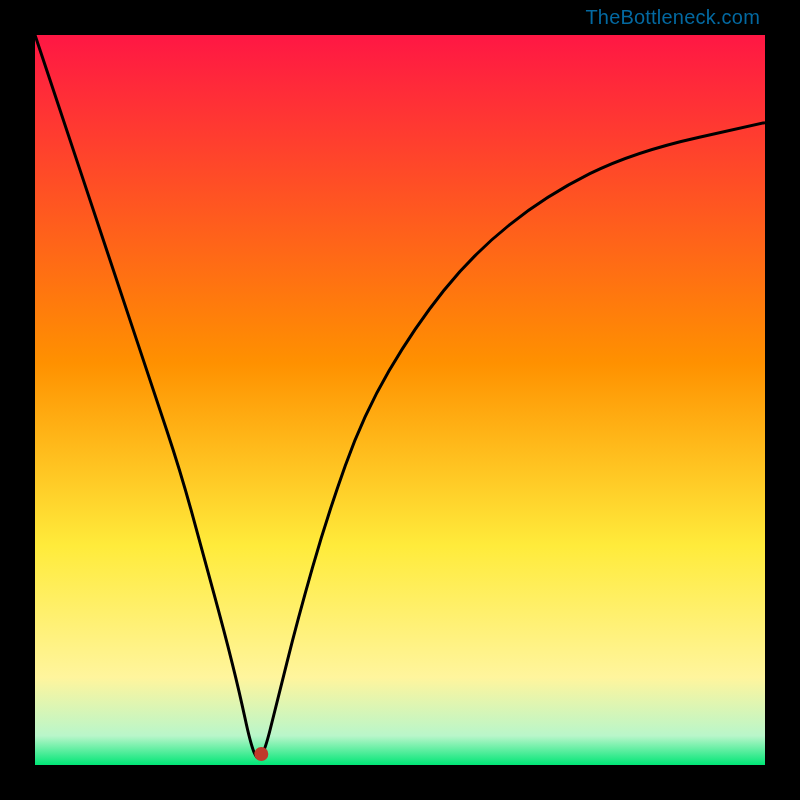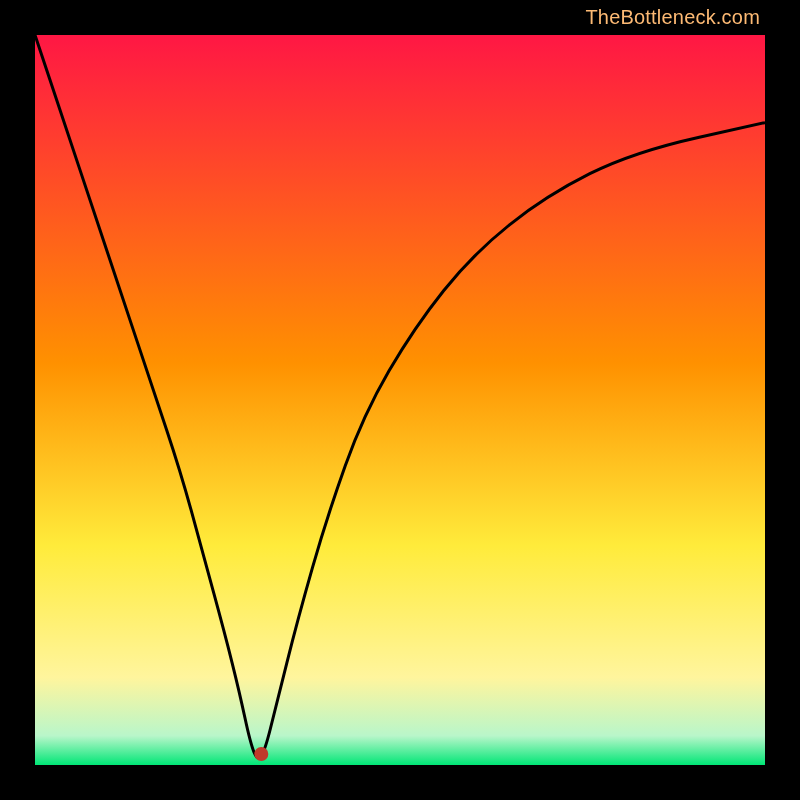--- a/index.html
+++ b/index.html
@@ -1,18 +1,18 @@
 <!DOCTYPE html>
 <html><head>
 <meta charset="utf-8">
 <style>
   html,body{margin:0;padding:0;width:800px;height:800px;background:#000;overflow:hidden;font-family:Arial,Helvetica,sans-serif}
   .frame{position:absolute;inset:0;background:#000}
   .plot{position:absolute;left:35px;top:35px;width:730px;height:730px}
-  .watermark{position:absolute;top:6px;right:40px;color:#fdba74;font-size:20px;font-weight:400;letter-spacing:.2px}
+  .watermark{position:absolute;top:6px;right:40px;color:#0369a1;font-size:20px;font-weight:400;letter-spacing:.2px}
   svg{display:block}
 </style>
 </head>
 <body>
 
 <div class="frame">
   <div class="watermark">TheBottleneck.com</div>
   <div class="plot">
     <svg id="chart-svg" width="730" height="730" viewBox="0 0 730 730" preserveAspectRatio="none">
         <defs>

